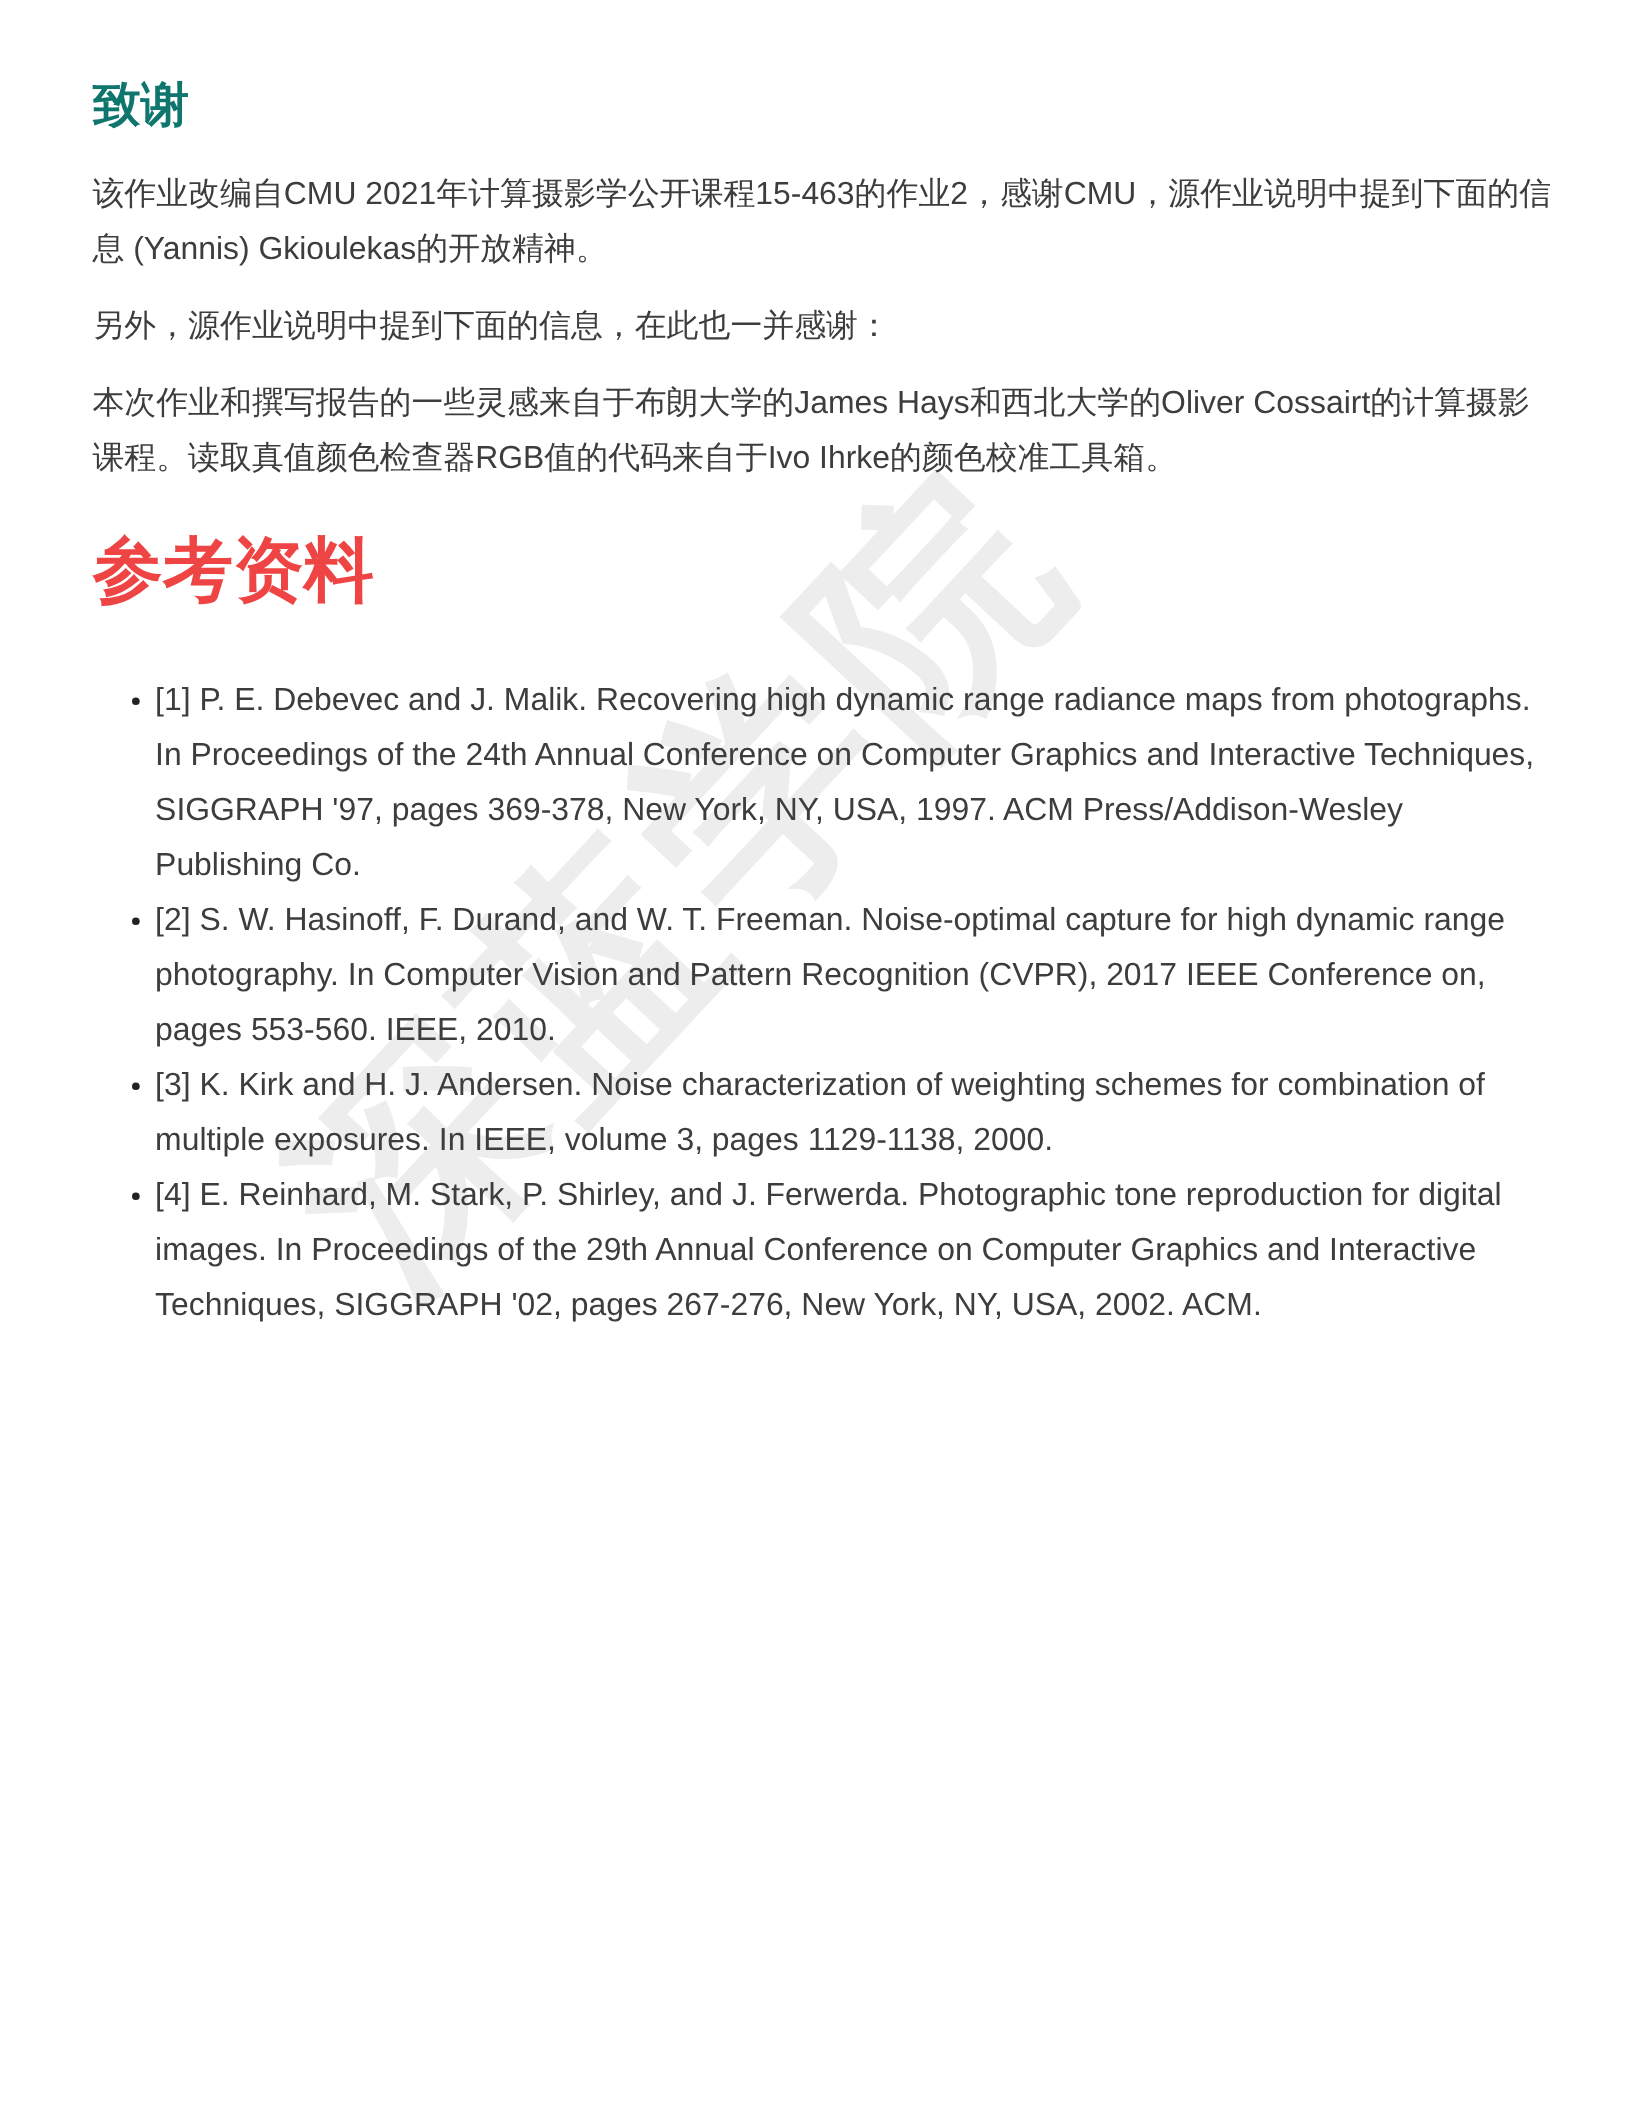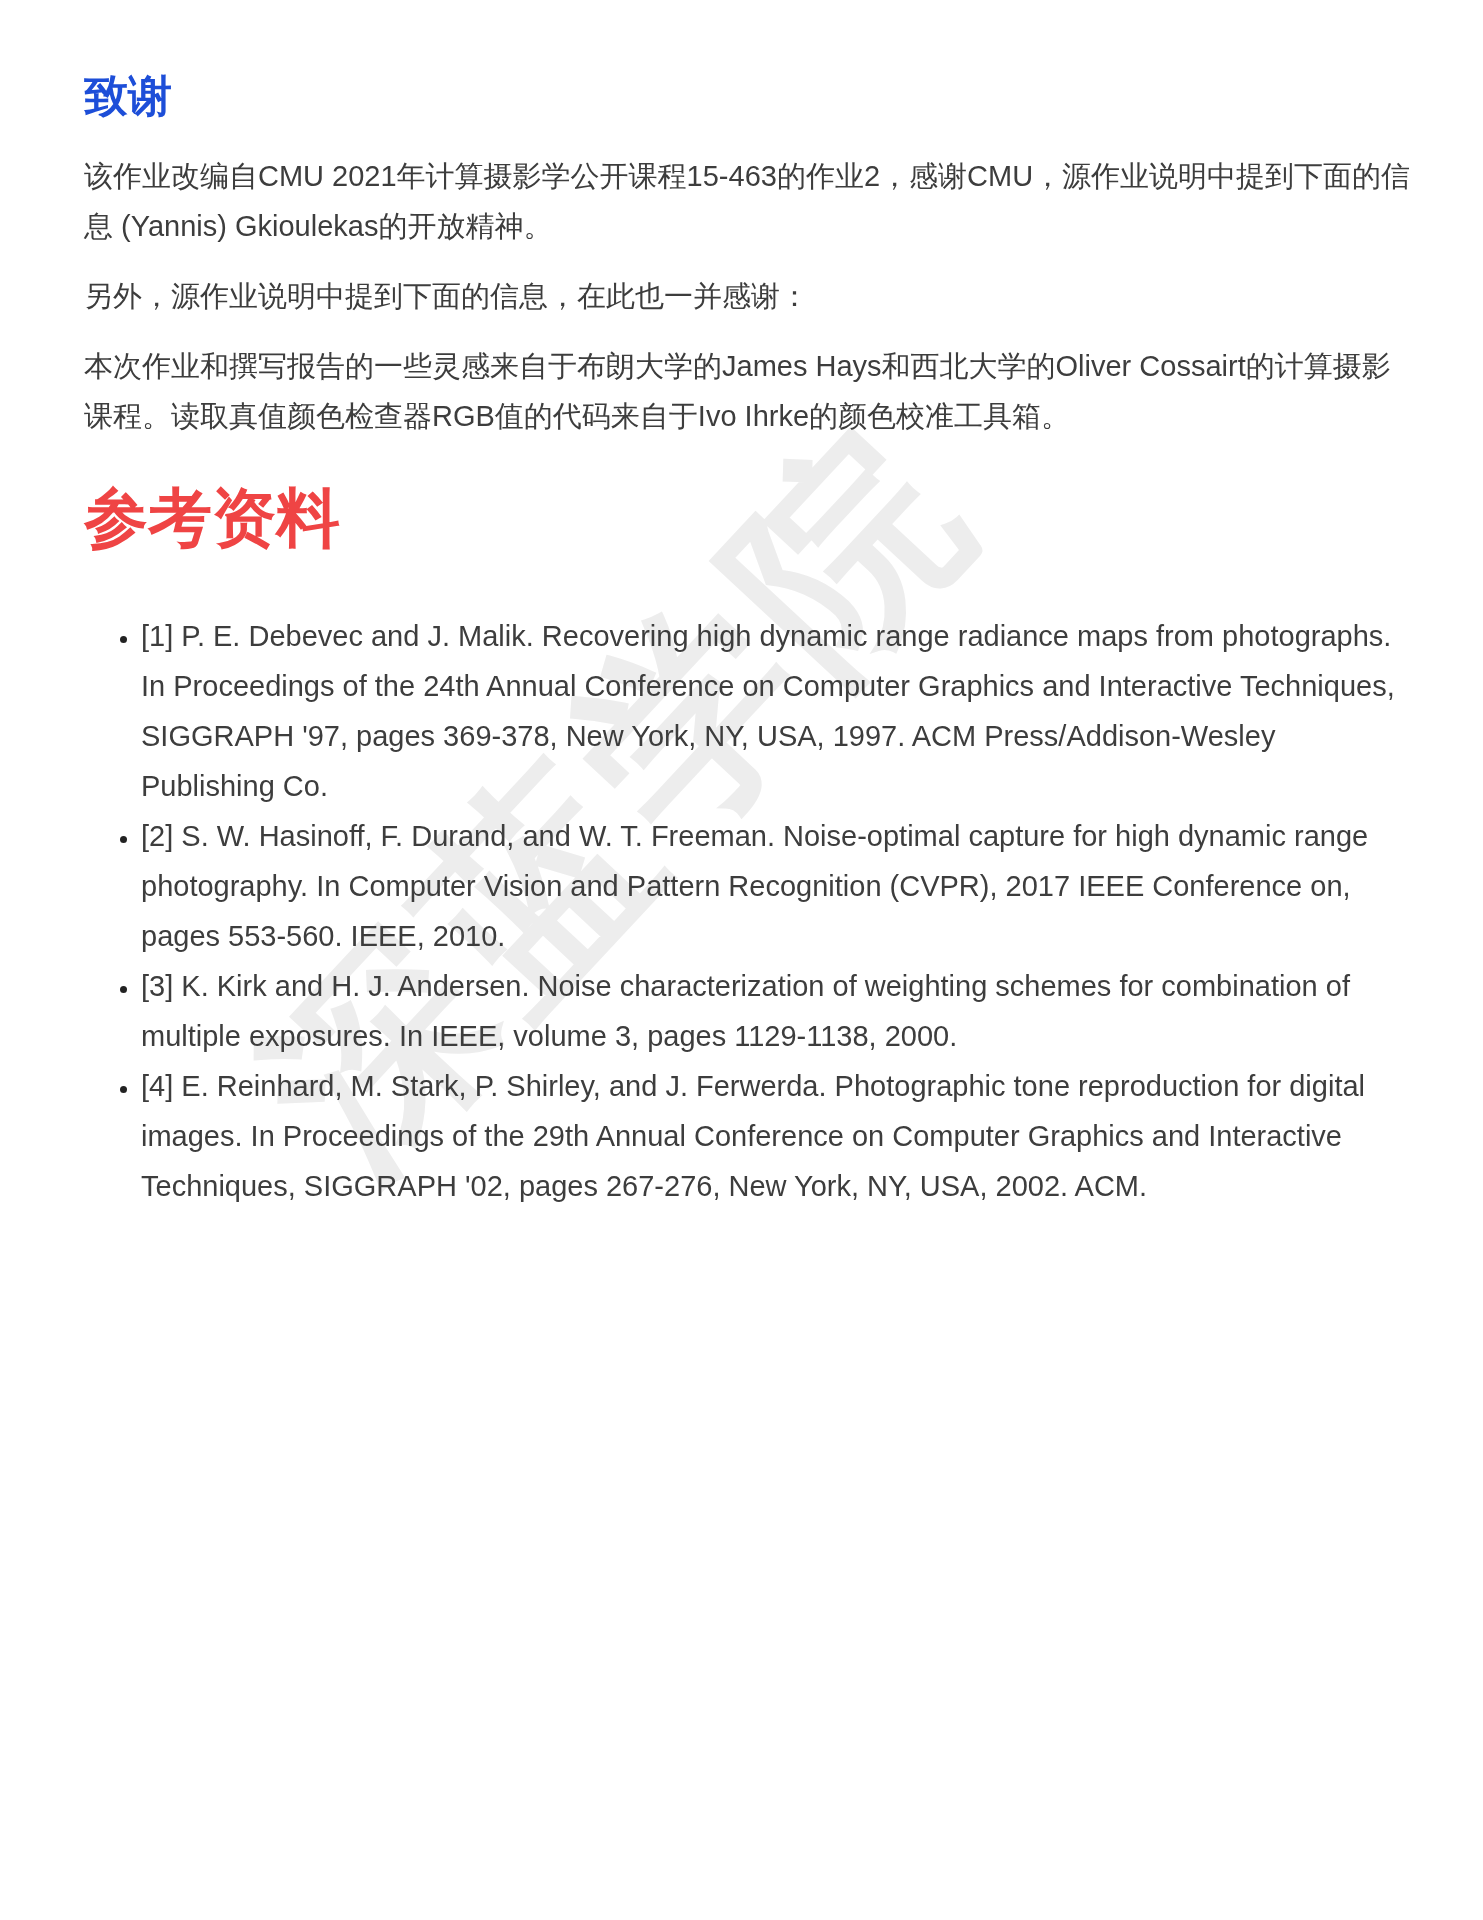--- a/index.html
+++ b/index.html
@@ -32,21 +32,21 @@
   .page {
     position: relative;
     z-index: 1;
     padding: 70px 0 0 84px;
     width: 1330px;
   }
   h2.section-heading {
     font-size: 44px;
     line-height: 1.2;
     font-weight: 700;
-    color: #1d4ed8;
+    color: #0f766e;
     margin: 0 0 28px 0;
   }
   h1.section-heading {
     font-size: 64px;
     line-height: 1.2;
     font-weight: 700;
     color: #ef4444;
     margin: 39px 0 0 0;
   }
   p.body-paragraph {

